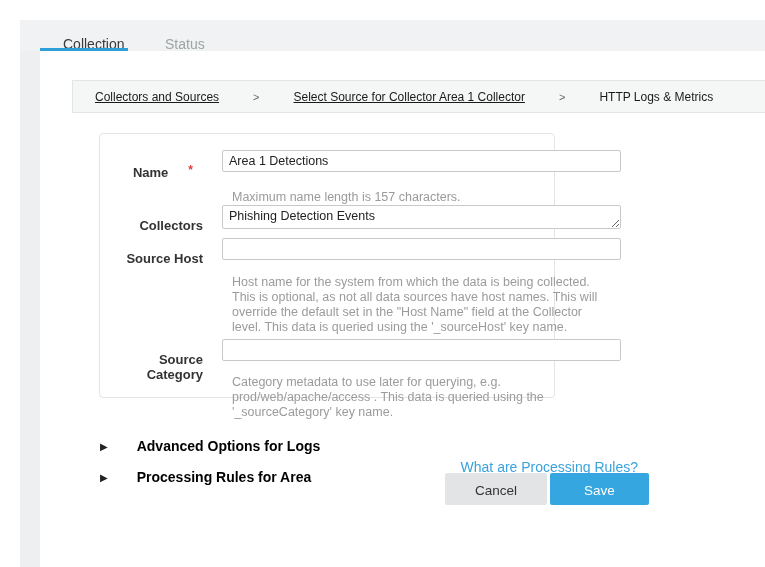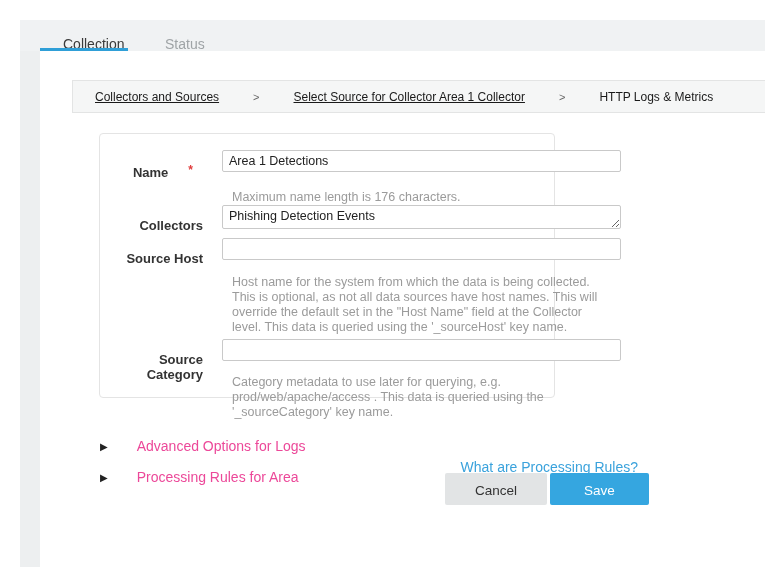--- a/index.html
+++ b/index.html
@@ -39,21 +39,21 @@
             border-radius:2px; font-size:12.5px; padding:2px 6px; color:#222; background:#fff;
             font-family:"Liberation Sans", sans-serif; outline:none; }
   .ftextarea { position:absolute; left:122px; width:399px; height:24px; border:1px solid #c9c9c9;
                border-radius:2px; font-size:12.5px; padding:3px 6px; color:#222; background:#fff;
                font-family:"Liberation Sans", sans-serif; resize:vertical; overflow:hidden; outline:none; }
   .fhelp { position:absolute; left:122px; font-size:12.5px; color:#9b9b9b; line-height:15px; }
 
   
   .section-toggle { position:absolute; left:40px; display:flex; align-items:center; cursor:pointer; }
   .tri { font-size:10px; color:#222; margin-right:9px; }
-  .section-label { font-size:14px; font-weight:normal; color:#ec4899; }
+  .section-label { font-size:14px; font-weight:bold; color:#000000; }
 
   .help-link { position:absolute; right:137px; top:398px; font-size:14px; color:#3aa2dc;
                text-decoration:none; cursor:pointer; }
 
   
   .btn { position:absolute; top:422px; height:32px; border:none; border-radius:2px;
          font-size:13.5px; cursor:pointer; font-family:"Liberation Sans", sans-serif; }
   .btn-cancel { left:405px; width:102px; background:#e2e4e5; color:#333; }
   .btn-save { left:510px; width:99px; background:#35a6e0; color:#ffffff; }
 </style>
@@ -80,21 +80,21 @@
       <span class="crumb-sep">&gt;</span>
       <span class="crumb-current">HTTP Logs &amp; Metrics</span>
     </div>
 
     <div class="form-card">
 
       <div class="flabel" style="top:21px;">
         <span>Name</span><span class="req">*</span>
       </div>
       <input class="finput" style="top: 16px;" type="text" value="Area 1 Detections">
-      <div class="fhelp" style="top:46px;">Maximum name length is 176 characters.</div>
+      <div class="fhelp" style="top:46px;">Maximum name length is 157 characters.</div>
 
       <div class="flabel" style="top:74px;">Collectors</div>
       <textarea class="ftextarea" style="top: 71px;">Phishing Detection Events</textarea>
 
       <div class="flabel" style="top:107px;">Source Host</div>
       <input class="finput" style="top: 104px;" type="text" value="">
       <div class="fhelp" style="top:131px; width:400px;">Host name for the system from which the data is being collected. This is optional, as not all data sources have host names. This will override the default set in the "Host Name" field at the Collector level. This data is queried using the '_sourceHost' key name.</div>
 
       <div class="flabel" style="top:208px;">Source Category</div>
       <input class="finput" style="top: 205px;" type="text" value="">

